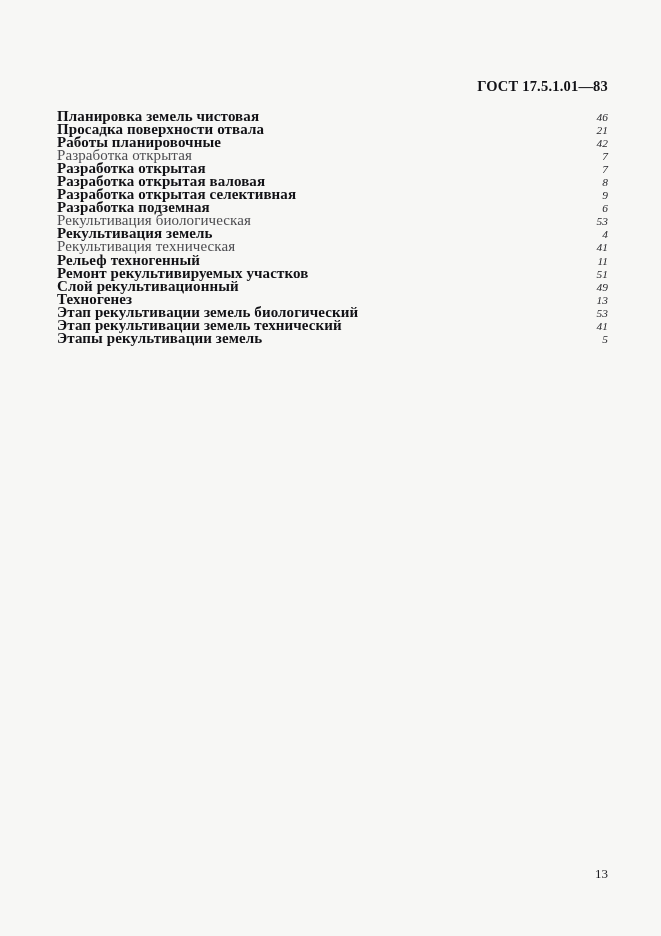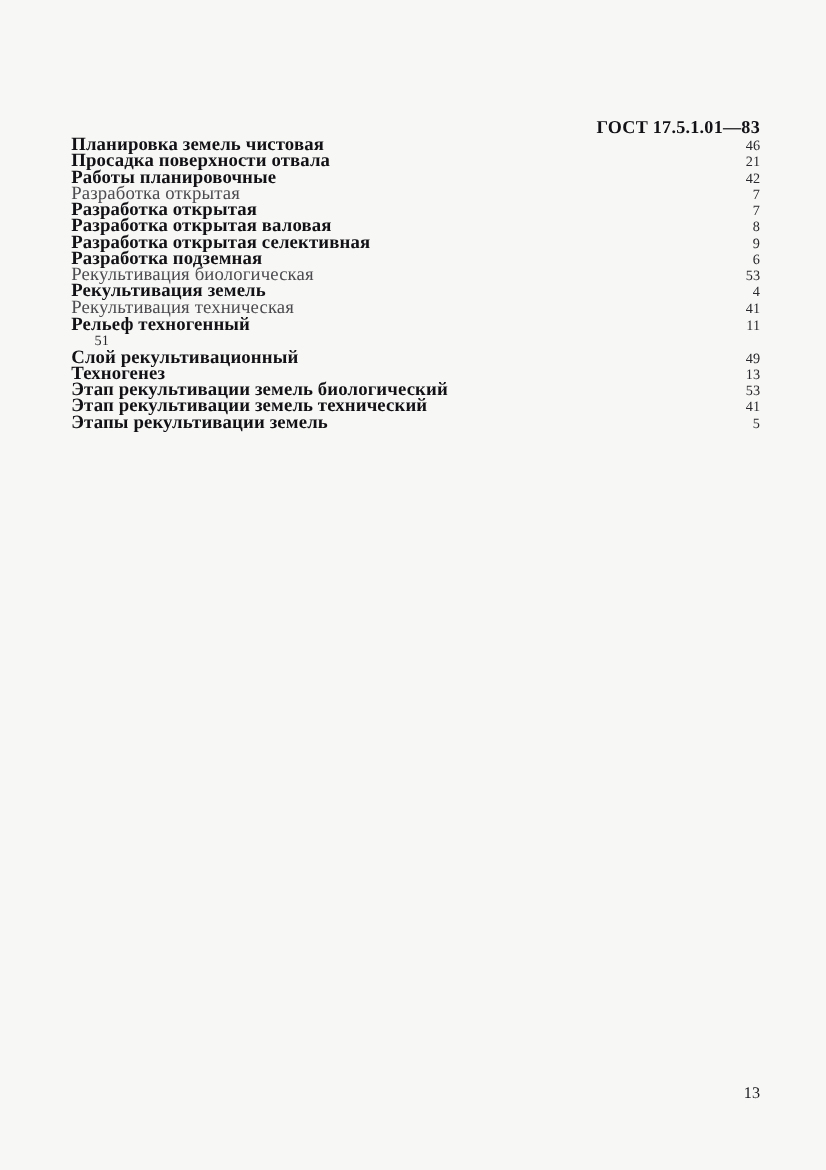--- a/index.html
+++ b/index.html
@@ -28,21 +28,20 @@
     position: absolute;
     top: 78px;
     left: 0;
     right: 53px;
     text-align: right;
     font-size: 14.5px;
     font-weight: bold;
     letter-spacing: 0.2px;
     color: #121216;
     white-space: nowrap;
-    margin-top: 16px;
   }
 
   
   .index-list {
     position: absolute;
     top: 110px;
     left: 57px;
     right: 53px;
   }
 
@@ -71,20 +70,21 @@
     color: #4c4c50;
   }
 
   .entry-page {
     font-size: 11.4px;
     font-weight: normal;
     color: #29292d;
     text-align: right;
     min-width: 18px;
     padding-left: 12px;
+    font-style: italic;
   }
 
   
   .folio {
     position: absolute;
     bottom: 54px;
     left: 0;
     right: 53px;
     text-align: right;
     font-size: 13px;
@@ -141,20 +141,21 @@
       </div>
       <div class="index-row is-regular">
         <span class="entry-term">Рекультивация техническая</span>
         <span class="entry-page">41</span>
       </div>
       <div class="index-row is-bold">
         <span class="entry-term">Рельеф  техногенный</span>
         <span class="entry-page">11</span>
       </div>
       <div class="index-row is-bold">
+        <span class="entry-term">Ремонт  рекультивируемых  участков</span>
         <span class="entry-page">51</span>
       </div>
       <div class="index-row is-bold">
         <span class="entry-term">Слой  рекультивационный</span>
         <span class="entry-page">49</span>
       </div>
       <div class="index-row is-bold">
         <span class="entry-term">Техногенез</span>
         <span class="entry-page">13</span>
       </div>

